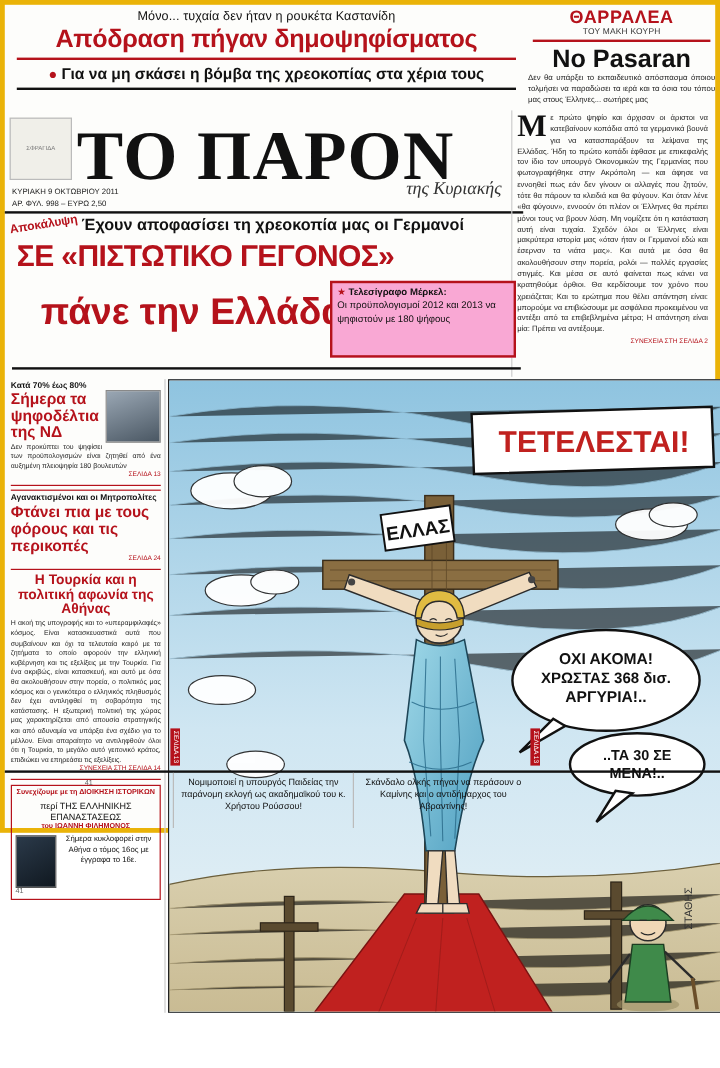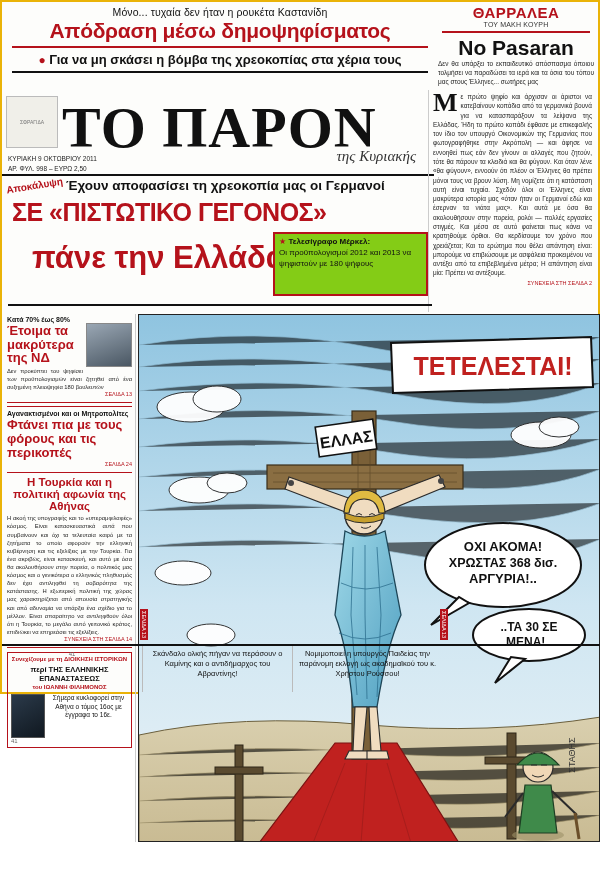--- a/index.html
+++ b/index.html
@@ -11,21 +11,21 @@
     font-family: "Liberation Sans", sans-serif;
     color: #111;
     overflow: hidden;
     position: relative;
   }
   .page {
     width: 600px;
     height: 694px;
     position: relative;
     background: #fdfdfb;
-    border: 2px solid #eab308;
+    border: 4px solid #eab308;
   }
 
   
   .topstrip {
     position: absolute;
     left: 0; top: 0;
     width: 600px; height: 88px;
   }
   .top-left {
     position: absolute;
@@ -155,21 +155,21 @@
   .mh-line2 {
     position: absolute; left: 28px; top: 62px;
     font-size: 31px; font-weight: bold; color: #b5121b;
   }
   .mh-box {
     position: absolute; right: 4px; top: 54px;
     width: 155px; height: 64px;
     border: 2px solid #b5121b;
     padding: 3px 4px;
     font-size: 8px; line-height: 1.35; color: #111;
-    background: #84cc16;
+    background: #f9a8d4;
   }
   .mh-box .star { color: #b5121b; }
   .mh-rule { position: absolute; left: 4px; top: 126px; width: 424px; height: 2px; background:#111;}
 
   
   .leftcol {
     position: absolute; left: 2px; top: 312px;
     width: 132px; height: 528px;
     padding: 2px 3px;
     border-right: 1px solid #ccc;
@@ -188,21 +188,21 @@
     width: 46px; height: 44px; background: linear-gradient(160deg,#9aa7b4,#4a5763);
     border: 1px solid #888; float: right; margin: 0 0 2px 3px;
   }
   .photo.b { background: linear-gradient(160deg,#b7a18c,#55463a); }
   .li-with-photo::after { content: ""; display: block; clear: both; }
 
   .promo {
     border: 1px solid #b5121b; padding: 3px; margin-top: 4px;
   }
   .promo-head { font-size: 6px; color: #b5121b; text-align: center; font-weight: bold; line-height:1.3;}
-  .promo-title { font-size: 7.5px; color: #111; text-align: center; font-weight: bold; line-height:1.25; margin-top:1px;}
+  .promo-title { font-size: 7.5px; color: #111; text-align: center; font-weight: normal; line-height:1.25; margin-top:1px;}
   .promo-body { font-size: 6.5px; text-align: center; line-height: 1.3; margin-top: 3px; }
   .promo-cover {
     width: 34px; height: 44px; background: linear-gradient(150deg,#2b3a4a,#101820);
     border: 1px solid #555; float: left; margin-right: 4px;
   }
   .promo-row::after { content:""; display:block; clear:both; }
 
   
   .cartoon {
     position: absolute; left: 136px; top: 312px;
@@ -236,21 +236,21 @@
   .pagenum { font-size: 6px; color: #666; }
 </style>
 </head>
 <body>
 
 <div class="page">
 
   <div class="topstrip">
     <div class="top-left">
       <div class="kicker-top">Μόνο... τυχαία δεν ήταν η ρουκέτα Καστανίδη</div>
-      <div class="headline-top">Απόδραση μέσω δημοψηφίσματος</div>
+      <div class="headline-top">Απόδραση πήγαν δημοψηφίσματος</div>
       <div class="rule-red"></div>
       <div class="subhead-top">
         <span class="bullet-sq">●</span>
         <span>Για να μη σκάσει η βόμβα της χρεοκοπίας στα χέρια τους</span>
       </div>
       <div class="rule-black"></div>
     </div>
 
     <div class="top-right">
       <div class="tr-brand">ΘΑΡΡΑΛΕΑ</div>
@@ -291,21 +291,21 @@
       <div>Οι προϋπολογισμοί 2012 και 2013 να ψηφιστούν με 180 ψήφους</div>
     </div>
     <div class="mh-rule"></div>
   </div>
 
   <div class="leftcol">
 
     <div class="li li-with-photo">
       <div class="li-kicker">Κατά 70% έως 80%</div>
       <div class="photo"></div>
-      <div class="li-title">Έτοιμα τα μακρύτερα της ΝΔ</div>
+      <div class="li-title">Σήμερα τα ψηφοδέλτια της ΝΔ</div>
       <div class="li-body">Δεν προκύπτει του ψηφίσει των προϋπολογισμών είναι ζητηθεί από ένα αυξημένη πλειοψηφία 180 βουλευτών</div>
       <div class="li-more">ΣΕΛΙΔΑ 13</div>
     </div>
     <div class="li-rule"></div>
 
     <div class="li-rule"></div>
 
     <div class="li">
       <div class="li-kicker">Αγανακτισμένοι και οι Μητροπολίτες</div>
       <div class="li-title">Φτάνει πια με τους φόρους και τις περικοπές</div>
@@ -487,21 +487,21 @@
     </svg>
   </div>
 
   <div class="vtag" style="left:138px; bottom:52px;">ΣΕΛΙΔΑ 13</div>
   <div class="vtag" style="left:438px; bottom:52px;">ΣΕΛΙΔΑ 13</div>
 
   <div class="bottom">
     <div class="b-cell b1">
       <span class="pagenum">41</span>
     </div>
+    <div class="b-cell b2">
+      <span>Νομιμοποιεί η υπουργός Παιδείας την παράνομη εκλογή ως ακαδημαϊκού του κ. Χρήστου Ρούσσου!</span>
+    </div>
     <div class="b-cell b3">
       <span>Σκάνδαλο ολκής πήγαν να περάσουν ο Καμίνης και ο αντιδήμαρχος του Αβραντίνης!</span>
     </div>
-    <div class="b-cell b2">
-      <span>Νομιμοποιεί η υπουργός Παιδείας την παράνομη εκλογή ως ακαδημαϊκού του κ. Χρήστου Ρούσσου!</span>
-    </div>
   </div>
 
 </div>
 
 </body></html>

